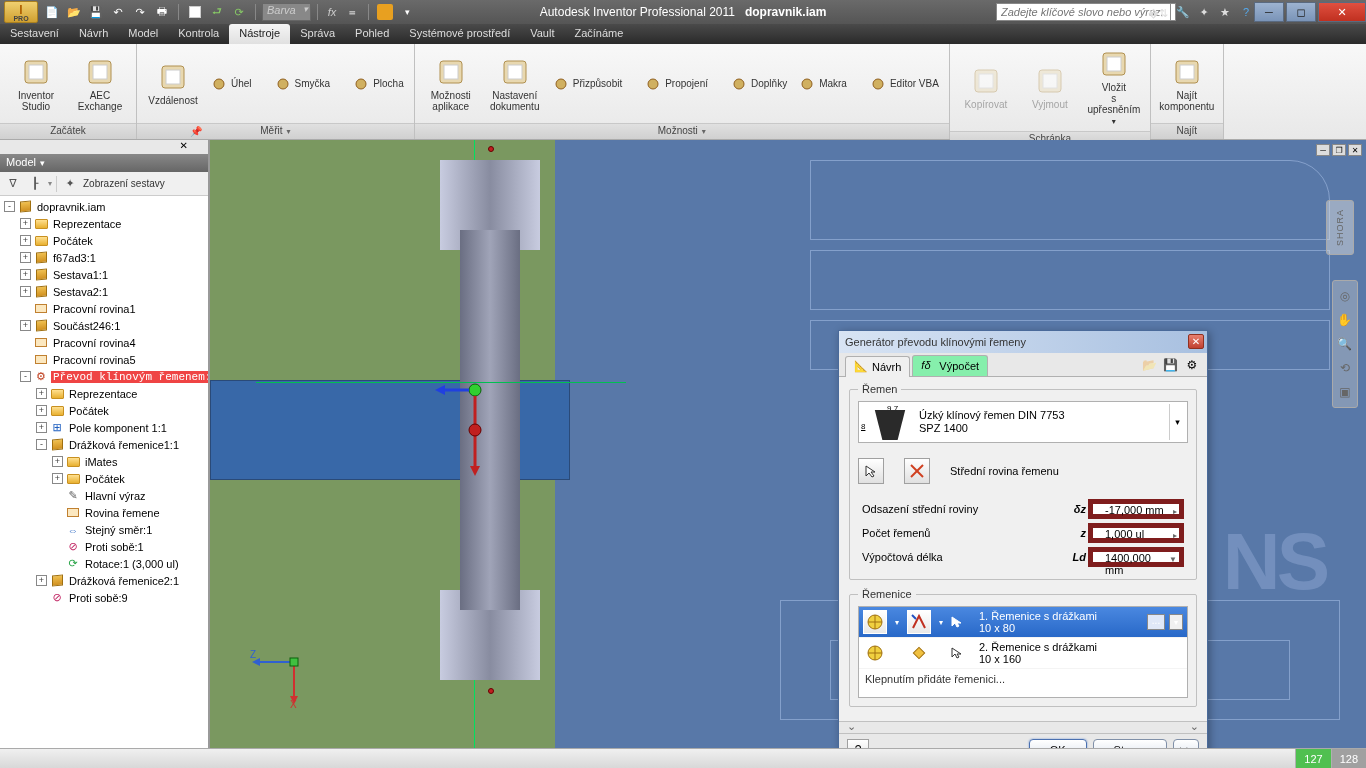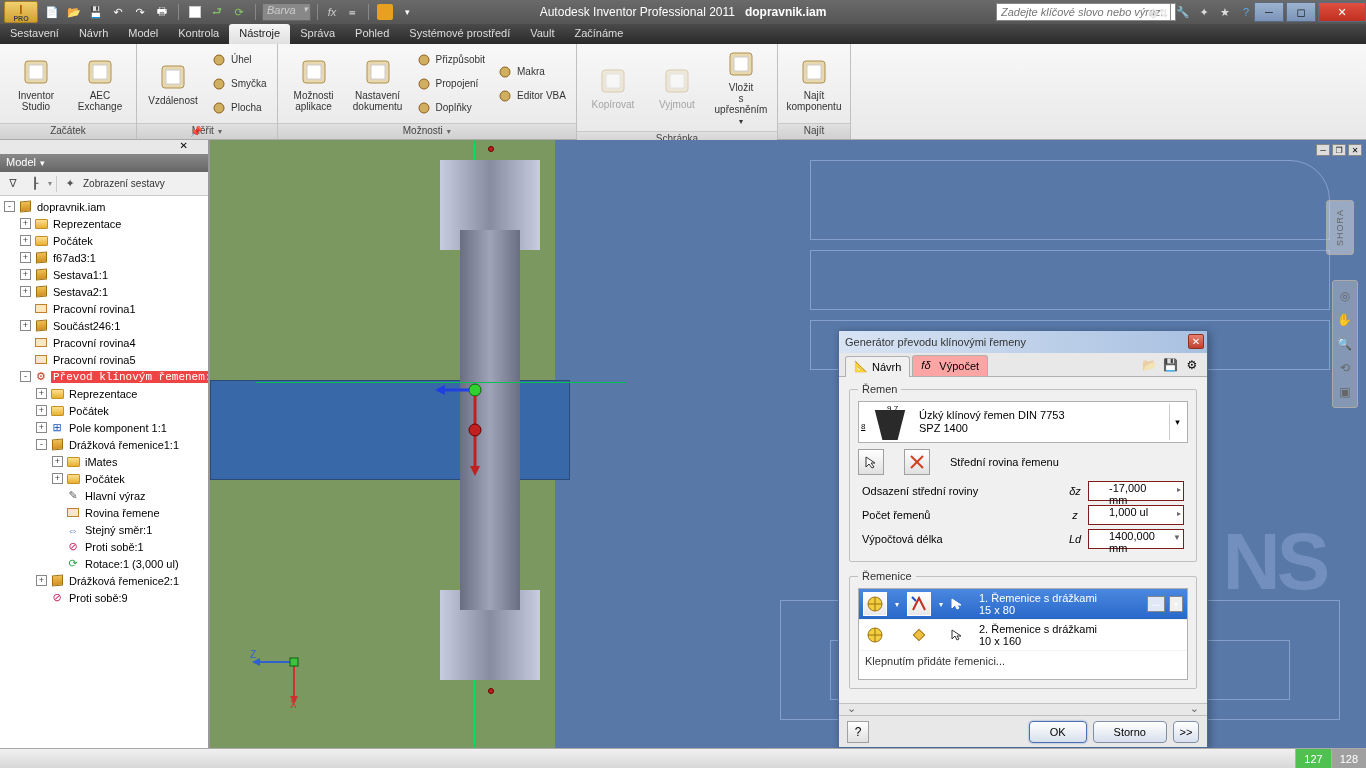--- a/index.html
+++ b/index.html
@@ -35,21 +35,21 @@
 .ribbon .panel { border-right:1px solid #c0c0c0; display:flex; flex-direction:column; }
 .ribbon .panel .body { flex:1; display:flex; align-items:center; padding:2px 6px; gap:4px; }
 .ribbon .panel .label { height:16px; background:linear-gradient(#e0e0e0,#d0d0d0); text-align:center; font-size:10px; color:#444; padding-top:1px; border-top:1px solid #c8c8c8; position:relative;}
 .ribbon .panel .label.dd::after { content:"▾"; font-size:8px; margin-left:4px; color:#666; }
 .rbn-big { display:flex; flex-direction:column; align-items:center; width:60px; cursor:pointer; padding:2px; border-radius:3px; }
 .rbn-big.disabled { opacity:.4; cursor:default; }
 .rbn-big .bicon { width:32px; height:32px; display:flex; align-items:center; justify-content:center; }
 .rbn-big .blabel { font-size:10px; text-align:center; line-height:11px; margin-top:2px; color:#333; }
 .rbn-sm { display:flex; align-items:center; gap:4px; font-size:10px; color:#333; cursor:pointer; padding:2px 4px; border-radius:2px; height:20px;}
 .rbn-sm .sicon { width:16px; height:16px; display:flex; align-items:center; justify-content:center; }
-.rbn-col { display:flex; flex-direction:column; gap:4px; }
+.rbn-col { display:flex; flex-direction:row; gap:15px; }
 
 
 .main { position:absolute; top:140px; left:0; right:0; bottom:20px; display:flex; }
 .browser { width:210px; background:#f4f4f4; border-right:2px solid #999; display:flex; flex-direction:column; }
 .browser .hdr { height:18px; background:linear-gradient(#888,#666); color:#fff; font-size:11px; padding:2px 6px; position:relative;}
 .browser .hdr::after { content:"▾"; margin-left:4px; font-size:9px;}
 .browser .pin { position:absolute; right:4px; top:-14px; width:14px; height:14px; font-size:10px; color:#666; cursor:pointer;}
 .browser .toolbar { height:24px; background:#f0f0f0; border-bottom:1px solid #ccc; display:flex; align-items:center; padding:0 4px; gap:4px; }
 .browser .toolbar .tb { width:18px; height:18px; display:flex; align-items:center; justify-content:center; cursor:pointer; font-size:11px; color:#555;}
 .browser .toolbar .txt { font-size:10px; color:#333; }
@@ -81,39 +81,39 @@
 .blueprint { position:absolute; left:560px; top:0; right:0; bottom:0; }
 .blueprint .bl { position:absolute; border:1px solid rgba(200,220,255,.4);}
 .ns-text { position:absolute; right:40px; bottom:140px; font-size:80px; font-weight:bold; color:rgba(180,200,240,.3); font-family:Arial; letter-spacing:-4px;}
 .blue-slab { position:absolute; left:0; top:240px; width:360px; height:100px; background:#3868a8; border:1px solid #2a4a78;}
 
 
 .dialog { position:absolute; left:628px; top:190px; width:370px; background:#f0f0f0; border:1px solid #4a6a9a; box-shadow:2px 2px 8px rgba(0,0,0,.3);}
 .dialog .dtitle { height:22px; background:linear-gradient(90deg,#d8e4f4,#a8c0e0); display:flex; align-items:center; padding:0 6px; font-size:11px; color:#333; position:relative;}
 .dialog .dtitle .dclose { position:absolute; right:3px; top:3px; width:16px; height:15px; background:linear-gradient(#e88070,#c04030); border:1px solid #903020; color:#fff; font-size:10px; display:flex; align-items:center; justify-content:center; cursor:pointer; border-radius:2px;}
 .dialog .dtabs { height:24px; display:flex; align-items:flex-end; padding:0 6px; gap:2px; position:relative; border-bottom:1px solid #b0b0b0; background:#e8e8e8;}
-.dialog .dtab { height:21px; padding:3px 8px; background:#fca5a5; border:1px solid #b0b0b0; border-bottom:none; display:flex; align-items:center; gap:4px; font-size:11px; cursor:pointer; border-radius:3px 3px 0 0;}
+.dialog .dtab { height:21px; padding:3px 8px; background:#86efac; border:1px solid #b0b0b0; border-bottom:none; display:flex; align-items:center; gap:4px; font-size:11px; cursor:pointer; border-radius:3px 3px 0 0;}
 .dialog .dtab.active { background:#f0f0f0; position:relative; top:1px;}
 .dialog .dtab .ti { width:14px; height:14px;}
 .dialog .dt-icons { position:absolute; right:6px; top:3px; display:flex; gap:3px;}
 .dialog .dt-icons .di { width:18px; height:18px; display:flex; align-items:center; justify-content:center; cursor:pointer; font-size:12px;}
 .dialog .dbody { padding:6px 10px; }
 .dialog fieldset { border:1px solid #c0c0c0; border-radius:2px; padding:6px 8px 8px; margin-bottom:8px; background:#f0f0f0;}
 .dialog legend { font-size:11px; color:#333; padding:0 4px;}
 .belt-sel { display:flex; align-items:center; gap:8px; border:1px solid #b0b0b0; padding:4px; background:#fff; height:42px; cursor:pointer; position:relative;}
 .belt-sel .thumb { width:38px; height:30px; background:#2a2a2a; clip-path:polygon(10% 0,90% 0,70% 100%,30% 100%); position:relative;}
 .belt-sel .sup { position:absolute; font-size:8px;text-decoration:underline; }
 .belt-sel .info { flex:1; font-size:11px; line-height:13px;}
 .belt-sel .dd { position:absolute; right:2px; width:16px; height:36px; border-left:1px solid #ccc; display:flex; align-items:center; justify-content:center; font-size:9px;}
-.tool-row { display:flex; align-items:center; gap:20px; margin:6px 0;}
+.tool-row { display:flex; align-items:center; gap:20px; margin:15px 0;}
 .tool-row .tbtn { width:26px; height:26px; border:1px solid #a0a0a0; background:linear-gradient(#fff,#e0e0e0); display:flex; align-items:center; justify-content:center; cursor:pointer;}
 .form-row { display:flex; align-items:center; margin:4px 4px; font-size:11px;}
 .form-row .flabel { flex:1; }
-.form-row .fsym { width:24px; font-style:italic; text-align:center; padding-right:2px;}
-.form-row .finput { width:96px; height:20px; border:1px solid #7f1d1d; background:#fff; padding:0 20px; font-size:11px; position:relative;}
+.form-row .fsym { width:24px; font-style:italic; text-align:right; padding-right:2px;font-weight:bold;}
+.form-row .finput { width:96px; height:20px; border:5px solid #7f1d1d; background:#fff; padding:0 12px; font-size:11px; position:relative;}
 .form-row .finput .arr { position:absolute; right:2px; top:3px; font-size:8px; color:#666;}
 .pulley-list { border:1px solid #b0b0b0; background:#fff; height:92px; overflow:hidden;}
 .pulley-item { display:flex; align-items:center; padding:3px 4px; gap:4px; border-bottom:1px solid #f4f4f4; position:relative;}
 .pulley-item.sel { background:linear-gradient(#4a88e0,#2868c8); color:#fff;}
 .pulley-item .pi { width:24px; height:24px; border:1px solid #aaa; background:linear-gradient(#fff,#e8e8e8); display:flex; align-items:center; justify-content:center;}
 .pulley-item.sel .pi { border-color:#fff;}
 .pulley-item .pdd { width:12px; font-size:8px; text-align:center;}
 .pulley-item .ptxt { font-size:11px; line-height:12px; flex:1; padding-left:4px;}
 .pulley-item .pell { position:absolute; right:22px; width:18px; height:16px; border:1px solid #888; background:#f0f0f0; font-size:10px; text-align:center; cursor:pointer;}
 .pulley-item.sel .pell { background:#e0e8f8;}
@@ -710,21 +710,21 @@
                   </svg>
                 </div>
               <div class="pdd">▾</div>
               <div style="width:20px;text-align:center;">
                   <svg width="12" height="12">
                     <path d="M1 1 L1 10 L4 7 L6 11 L8 10 L6 7 L10 7 Z" fill="#fff" stroke="#fff"></path>
                   </svg>
                 </div>
               <div class="ptxt">
                   <div>1. Řemenice s drážkami</div>
-                  <div>15 x 80</div>
+                  <div>10 x 80</div>
                 </div>
               <div class="pell">...</div>
               <div class="parr">▾</div>
             </div>
             <div class="pulley-item">
               <div class="pi" style="border:none;background:none;">
                   <svg width="18" height="18">
                     <circle cx="9" cy="9" r="7" fill="#f0d040" stroke="#a07010"></circle>
                     <line x1="9" y1="2" x2="9" y2="16" stroke="#a07010"></line>
                     <line x1="2" y1="9" x2="16" y2="9" stroke="#a07010"></line>

